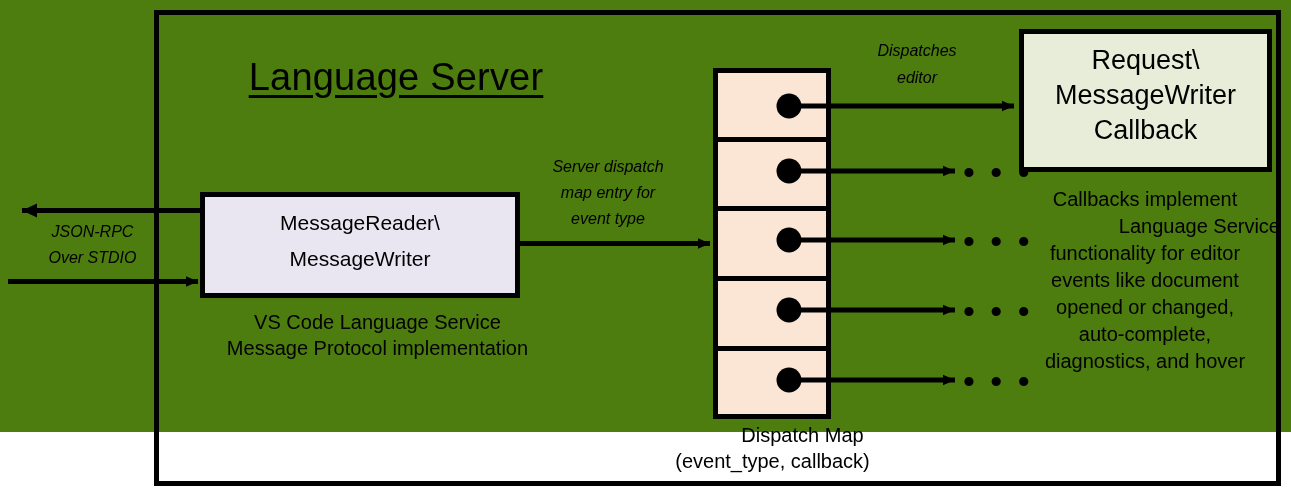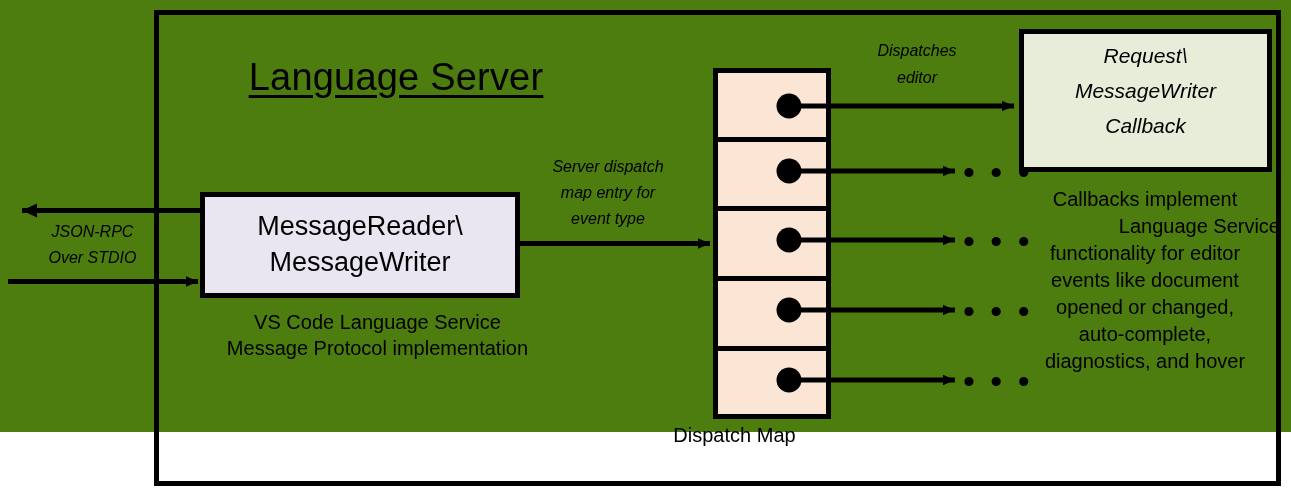--- a/index.html
+++ b/index.html
@@ -33,27 +33,26 @@
     white-space: pre;
     line-height: 1.18;
   }
   .title {
     font-size: 38px;
     letter-spacing: 0.2px;
     text-decoration: underline;
     text-underline-offset: 5px;
   }
   .boxlabel {
-    font-size: 27px;
+    font-size: 21px;
     line-height: 1.30;
   }
   .boxlabel-green {
-    font-size: 21px;
+    font-size: 27px;
     line-height: 1.26;
-    font-style: italic;
   }
   .caption {
     font-size: 20px;
     line-height: 1.28;
   }
   .annot {
     font-size: 16px;
     font-style: italic;
     line-height: 1.30;
   }
@@ -122,21 +121,22 @@
   <div class="txt caption" style="left:205px; top:310px; width:345px;">VS Code Language Service</div>
   <div class="txt caption" style="left:205px; top:336px; width:345px;">Message Protocol implementation</div>
 
   <div class="txt annot" style="left:513px; top:157px; width:190px;">Server dispatch</div>
   <div class="txt annot" style="left:513px; top:183px; width:190px;">map entry for</div>
   <div class="txt annot" style="left:513px; top:209px; width:190px;">event type</div>
 
   <div class="txt annot" style="left:822px; top:41px; width:190px;">Dispatches</div>
   <div class="txt annot" style="left:822px; top:68px; width:190px;">editor</div>
 
-  <div class="txt caption" style="left:612px; top:423px; width:245px;">Dispatch Map</div>
+  <div class="txt caption" style="left:680px; top:423px; width:245px;">Dispatch Map</div>
+  <div class="txt caption" style="left:650px; top:449px; width:245px;">(event_type, callback)</div>
 
   <div class="txt boxlabel-green" style="left:1024px; top:43px; width:243px;">Request\</div>
   <div class="txt boxlabel-green" style="left:1024px; top:78px; width:243px;">MessageWriter</div>
   <div class="txt caption" style="left:1010px; top:187px; width:270px;">Callbacks implement</div>
 
   <div class="txt boxlabel-green" style="left:1024px; top:113px; width:243px;">Callback</div>
   <div class="txt caption" style="left:1010px; top:214px; width:270px;text-align:right;">Language Service</div>
   <div class="txt caption" style="left:1010px; top:241px; width:270px;">functionality for editor</div>
   <div class="txt caption" style="left:1010px; top:268px; width:270px;">events like document</div>
   <div class="txt caption" style="left:1010px; top:295px; width:270px;">opened or changed,</div>

